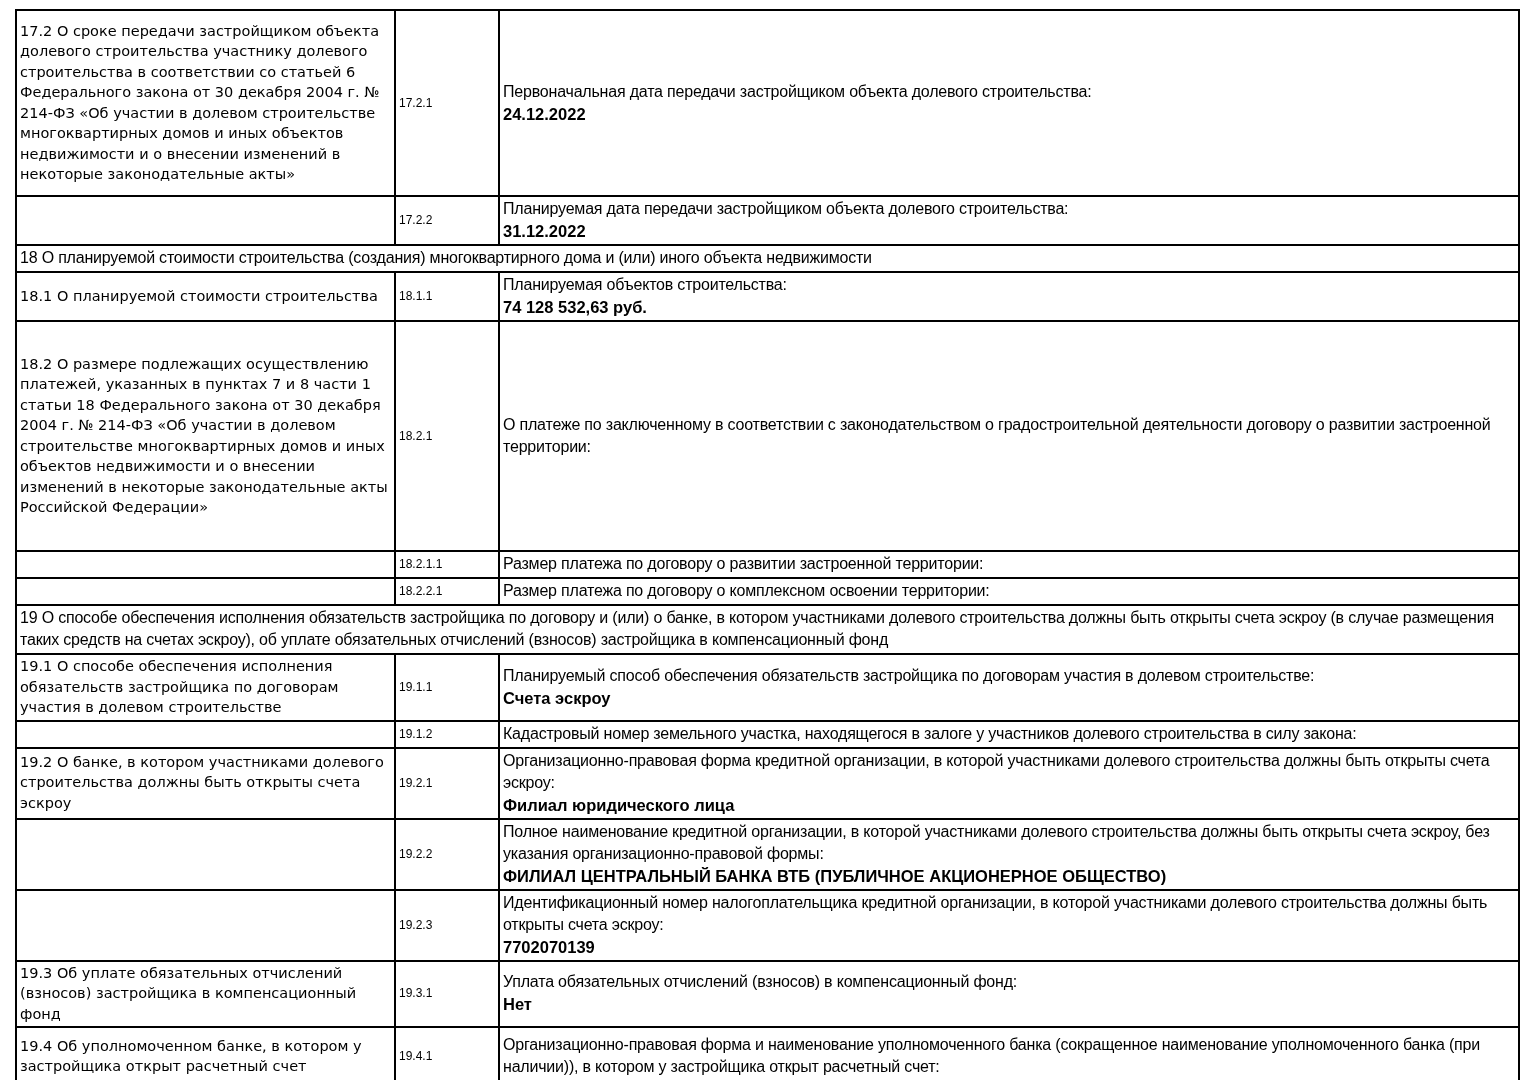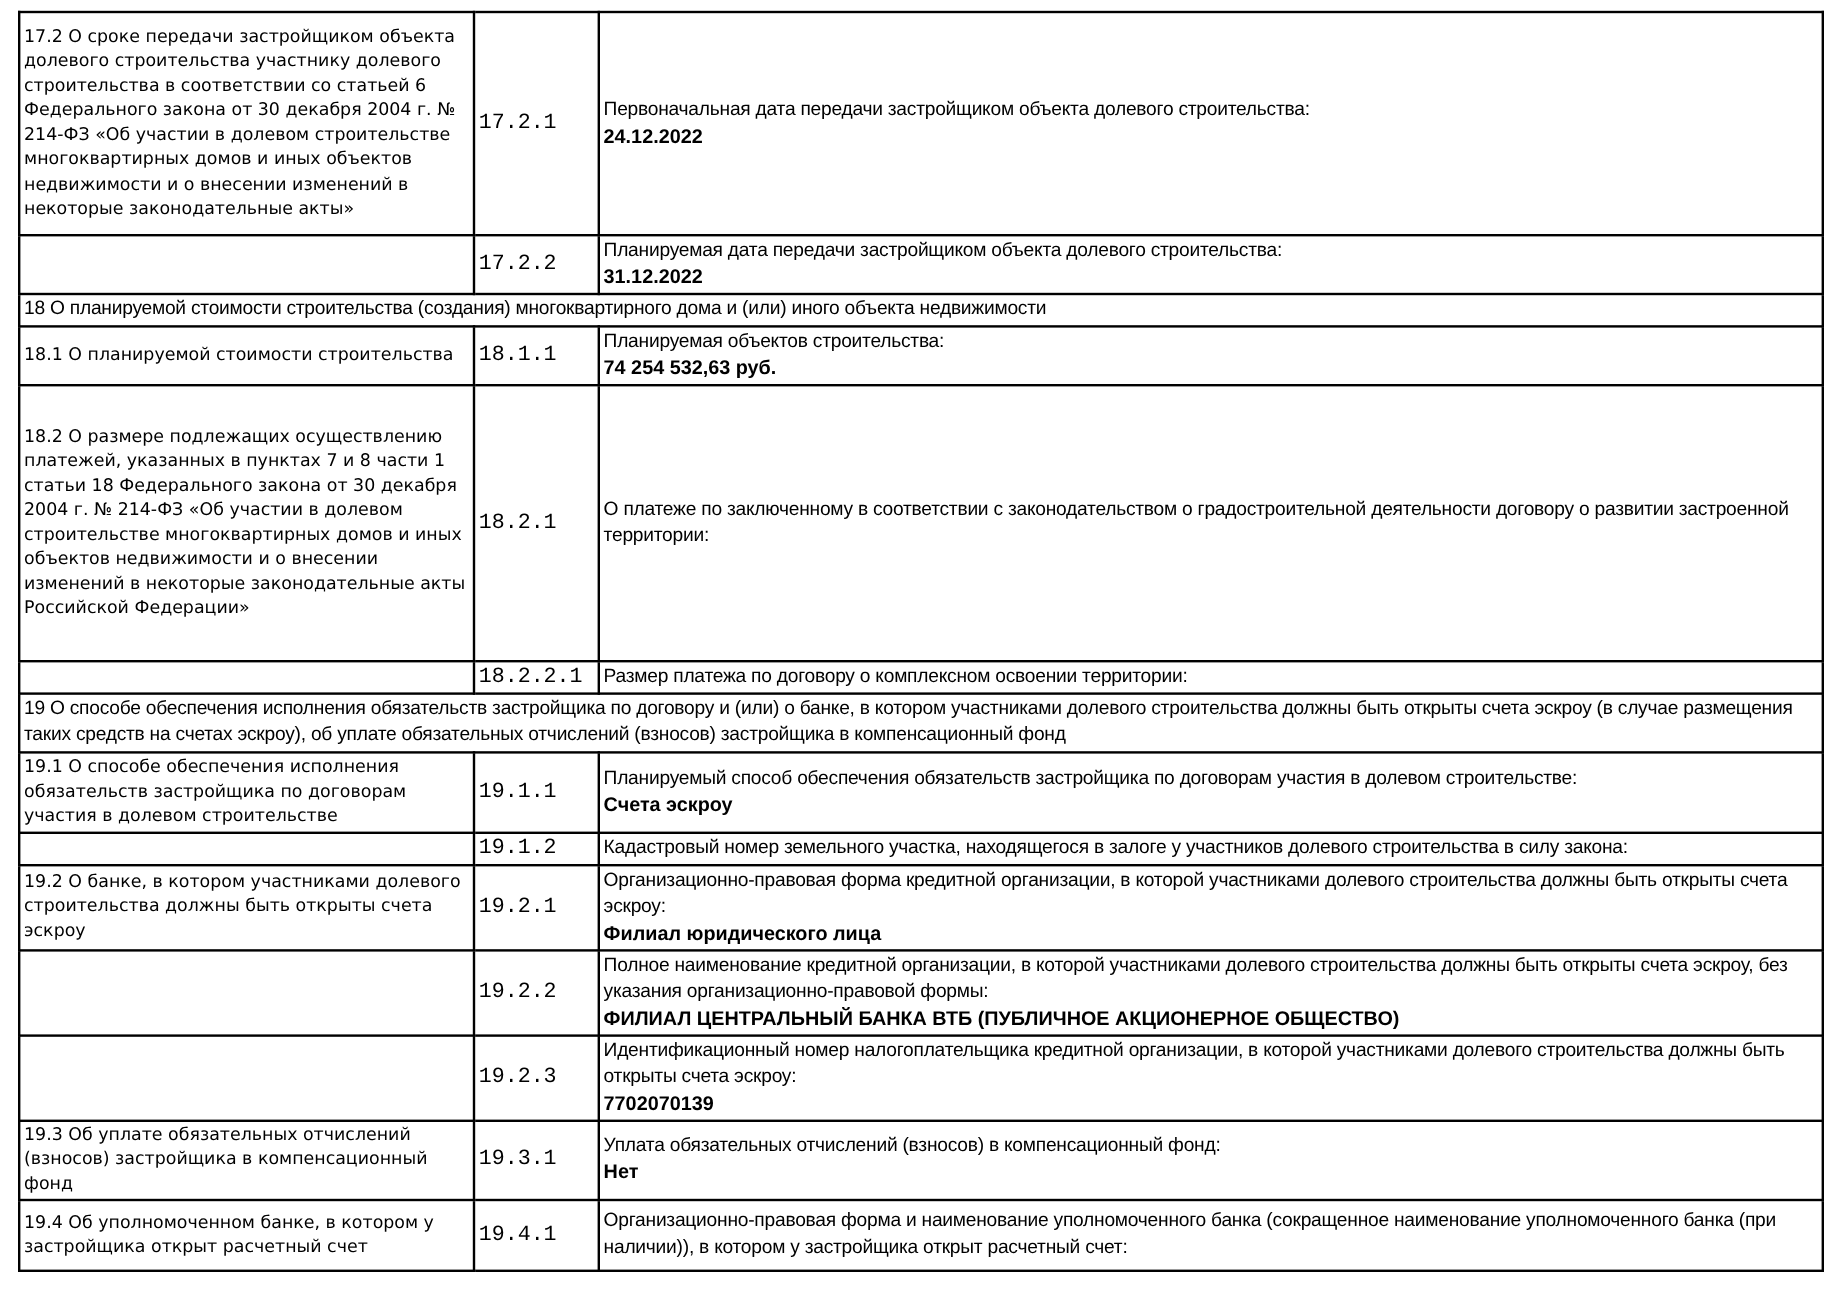--- a/index.html
+++ b/index.html
@@ -33,22 +33,22 @@
   td.c1 {
     width: 371px;
     font-family: "DejaVu Sans", sans-serif;
     font-size: 14.5px;
     line-height: 20.5px;
     letter-spacing: 0px;
   }
   
   td.c2 {
     width: 96px;
-    font-family: Liberation Mono, monospace;
-    font-size: 18px;
+    font-family: Liberation Sans, sans-serif;
+    font-size: 12px;
     line-height: 20px;
   }
   
   td.c3 {
     width: 1012px;
     font-family: "Liberation Sans", sans-serif;
     font-size: 16px;
     line-height: 22px;
     letter-spacing: -0.2px;
     padding-left: 5px;
@@ -97,33 +97,41 @@
 
       <tr style="height:22px;">
         <td class="hdr" colspan="3">18 О планируемой стоимости строительства (создания) многоквартирного дома и (или) иного объекта недвижимости</td>
       </tr>
 
       <tr style="height:44px;">
         <td class="c1">18.1 О планируемой стоимости строительства</td>
         <td class="c2">18.1.1</td>
         <td class="c3">
           <div>Планируемая объектов строительства:</div>
-          <div class="val">74 254 532,63 руб.</div>
+          <div class="val">74 128 532,63 руб.</div>
         </td>
       </tr>
 
       <tr style="height:230px;">
         <td class="c1">18.2 О размере подлежащих осуществлению платежей, указанных в пунктах 7 и 8 части 1 статьи 18 Федерального закона от 30 декабря 2004 г. № 214-ФЗ «Об участии в долевом строительстве многоквартирных домов и иных объектов недвижимости и о внесении изменений в некоторые законодательные акты Российской Федерации»</td>
         <td class="c2">18.2.1</td>
         <td class="c3">
           <div>О платеже по заключенному в соответствии с законодательством о градостроительной деятельности договору о развитии застроенной территории:</div>
           <div class="val"></div>
         </td>
       </tr>
 
+      <tr style="height:21px;">
+        <td class="c1"></td>
+        <td class="c2">18.2.1.1</td>
+        <td class="c3">
+          <div>Размер платежа по договору о развитии застроенной территории:</div>
+          <div class="val"></div>
+        </td>
+      </tr>
 
 
       <tr style="height:21px;">
         <td class="c1"></td>
         <td class="c2">18.2.2.1</td>
         <td class="c3">
           <div>Размер платежа по договору о комплексном освоении территории:</div>
           <div class="val"></div>
         </td>
       </tr>

